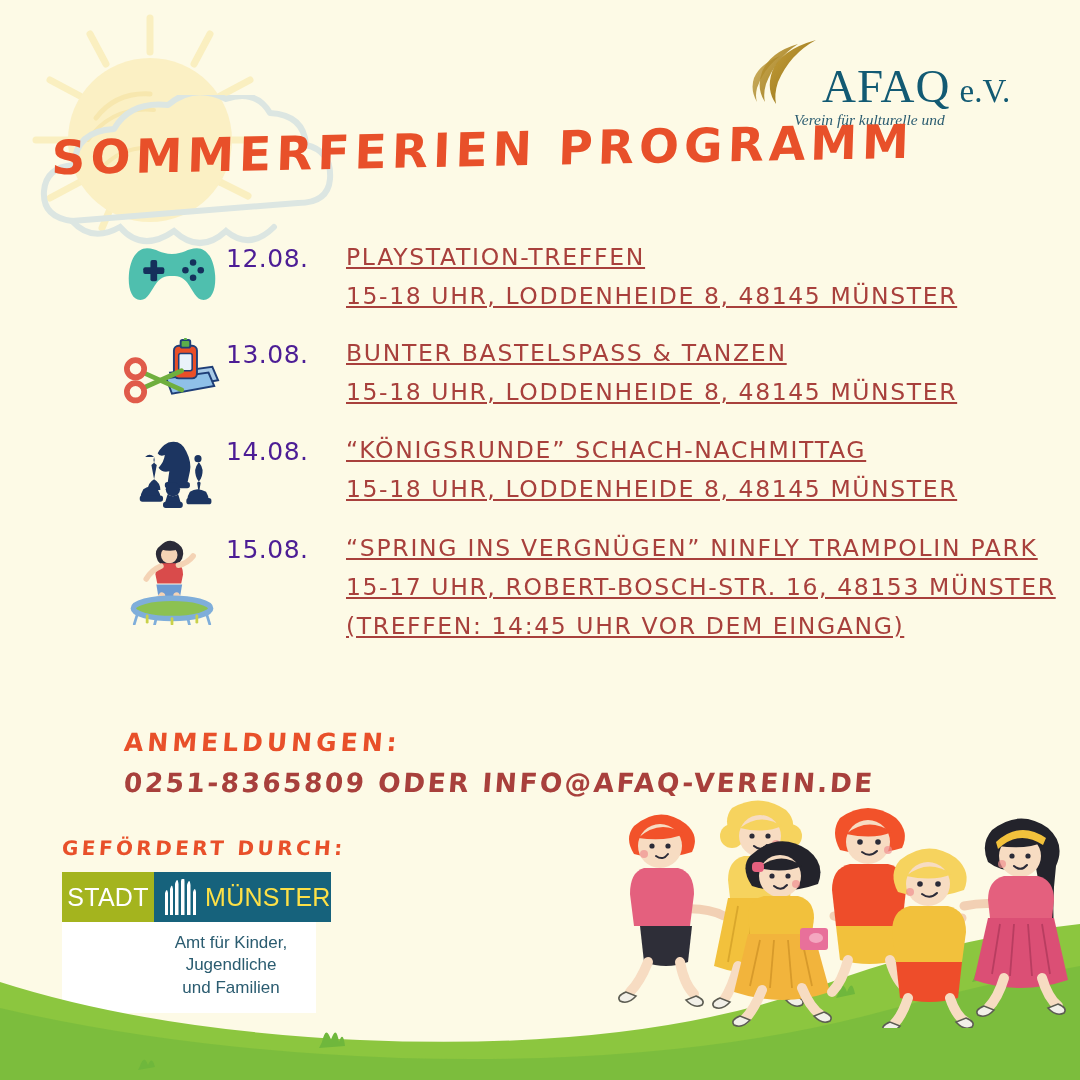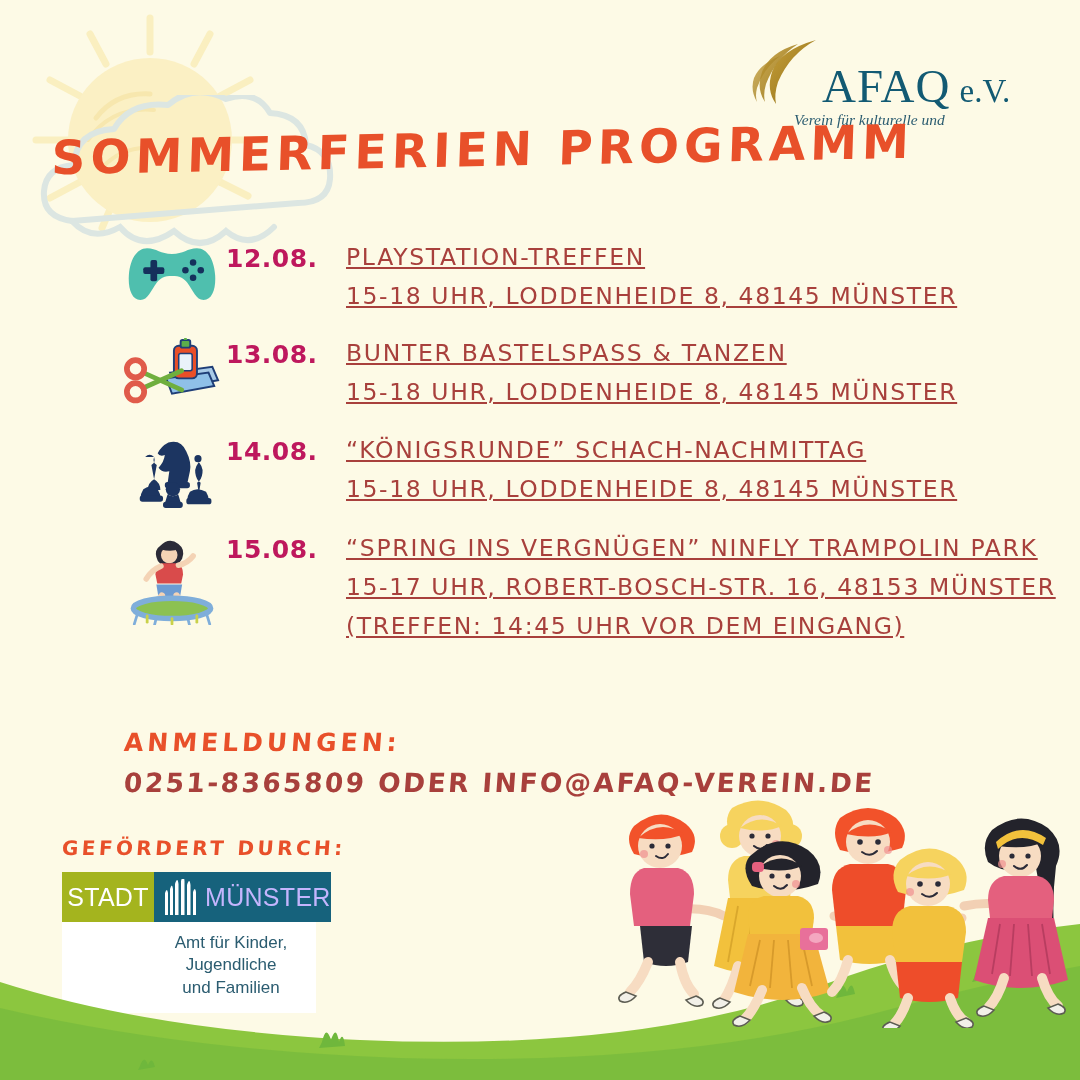--- a/index.html
+++ b/index.html
@@ -41,22 +41,22 @@
     transform:skewX(-3deg) rotate(-1.1deg);
     white-space:nowrap;
   }
 
   
   .events{position:absolute;left:118px;top:238px;width:920px;}
   .event{display:flex;align-items:flex-start;margin-bottom:18px;}
   .ev-icon{width:108px;flex:none;display:flex;justify-content:center;align-items:flex-start;padding-top:4px;}
   .ev-date{
     width:120px;flex:none;
-    font-family:"DejaVu Sans", sans-serif;font-weight:bold;
-    font-size:25px;color:#be185d;letter-spacing:0.5px;
+    font-family:"DejaVu Sans", sans-serif;font-weight:normal;
+    font-size:25px;color:#4c1d95;letter-spacing:0.5px;
     padding-top:6px;
   }
   .ev-body{flex:1;}
   .ev-line{
     font-family:"DejaVu Sans", sans-serif;
     font-size:23.5px;color:#A8403C;
     letter-spacing:1.6px;line-height:1.66;
     white-space:nowrap;
     text-decoration:underline;
   }
@@ -85,21 +85,21 @@
     margin-bottom:12px;
   }
   .muenster{width:254px;background:#FFFFFF;}
   .ms-bar{display:flex;height:50px;}
   .ms-stadt{
     background:#A4B41E;color:#FFFFFF;flex:none;width:92px;
     display:flex;align-items:center;justify-content:center;
     font-family:"Liberation Sans", sans-serif;font-size:25px;letter-spacing:0.3px;
   }
   .ms-muenster{
-    background:#16627C;color:#c4b5fd;flex:1;
+    background:#16627C;color:#fde047;flex:1;
     display:flex;align-items:center;
     font-family:"Liberation Sans", sans-serif;font-size:25px;letter-spacing:0.3px;
   }
   .ms-tower{width:34px;height:36px;margin:0 8px 0 9px;flex:none;}
   .ms-sub{
     padding:10px 0 14px 84px;
     font-family:"Liberation Sans", sans-serif;font-size:17px;color:#2B5C70;
     line-height:1.32;
     text-align:center;
   }

